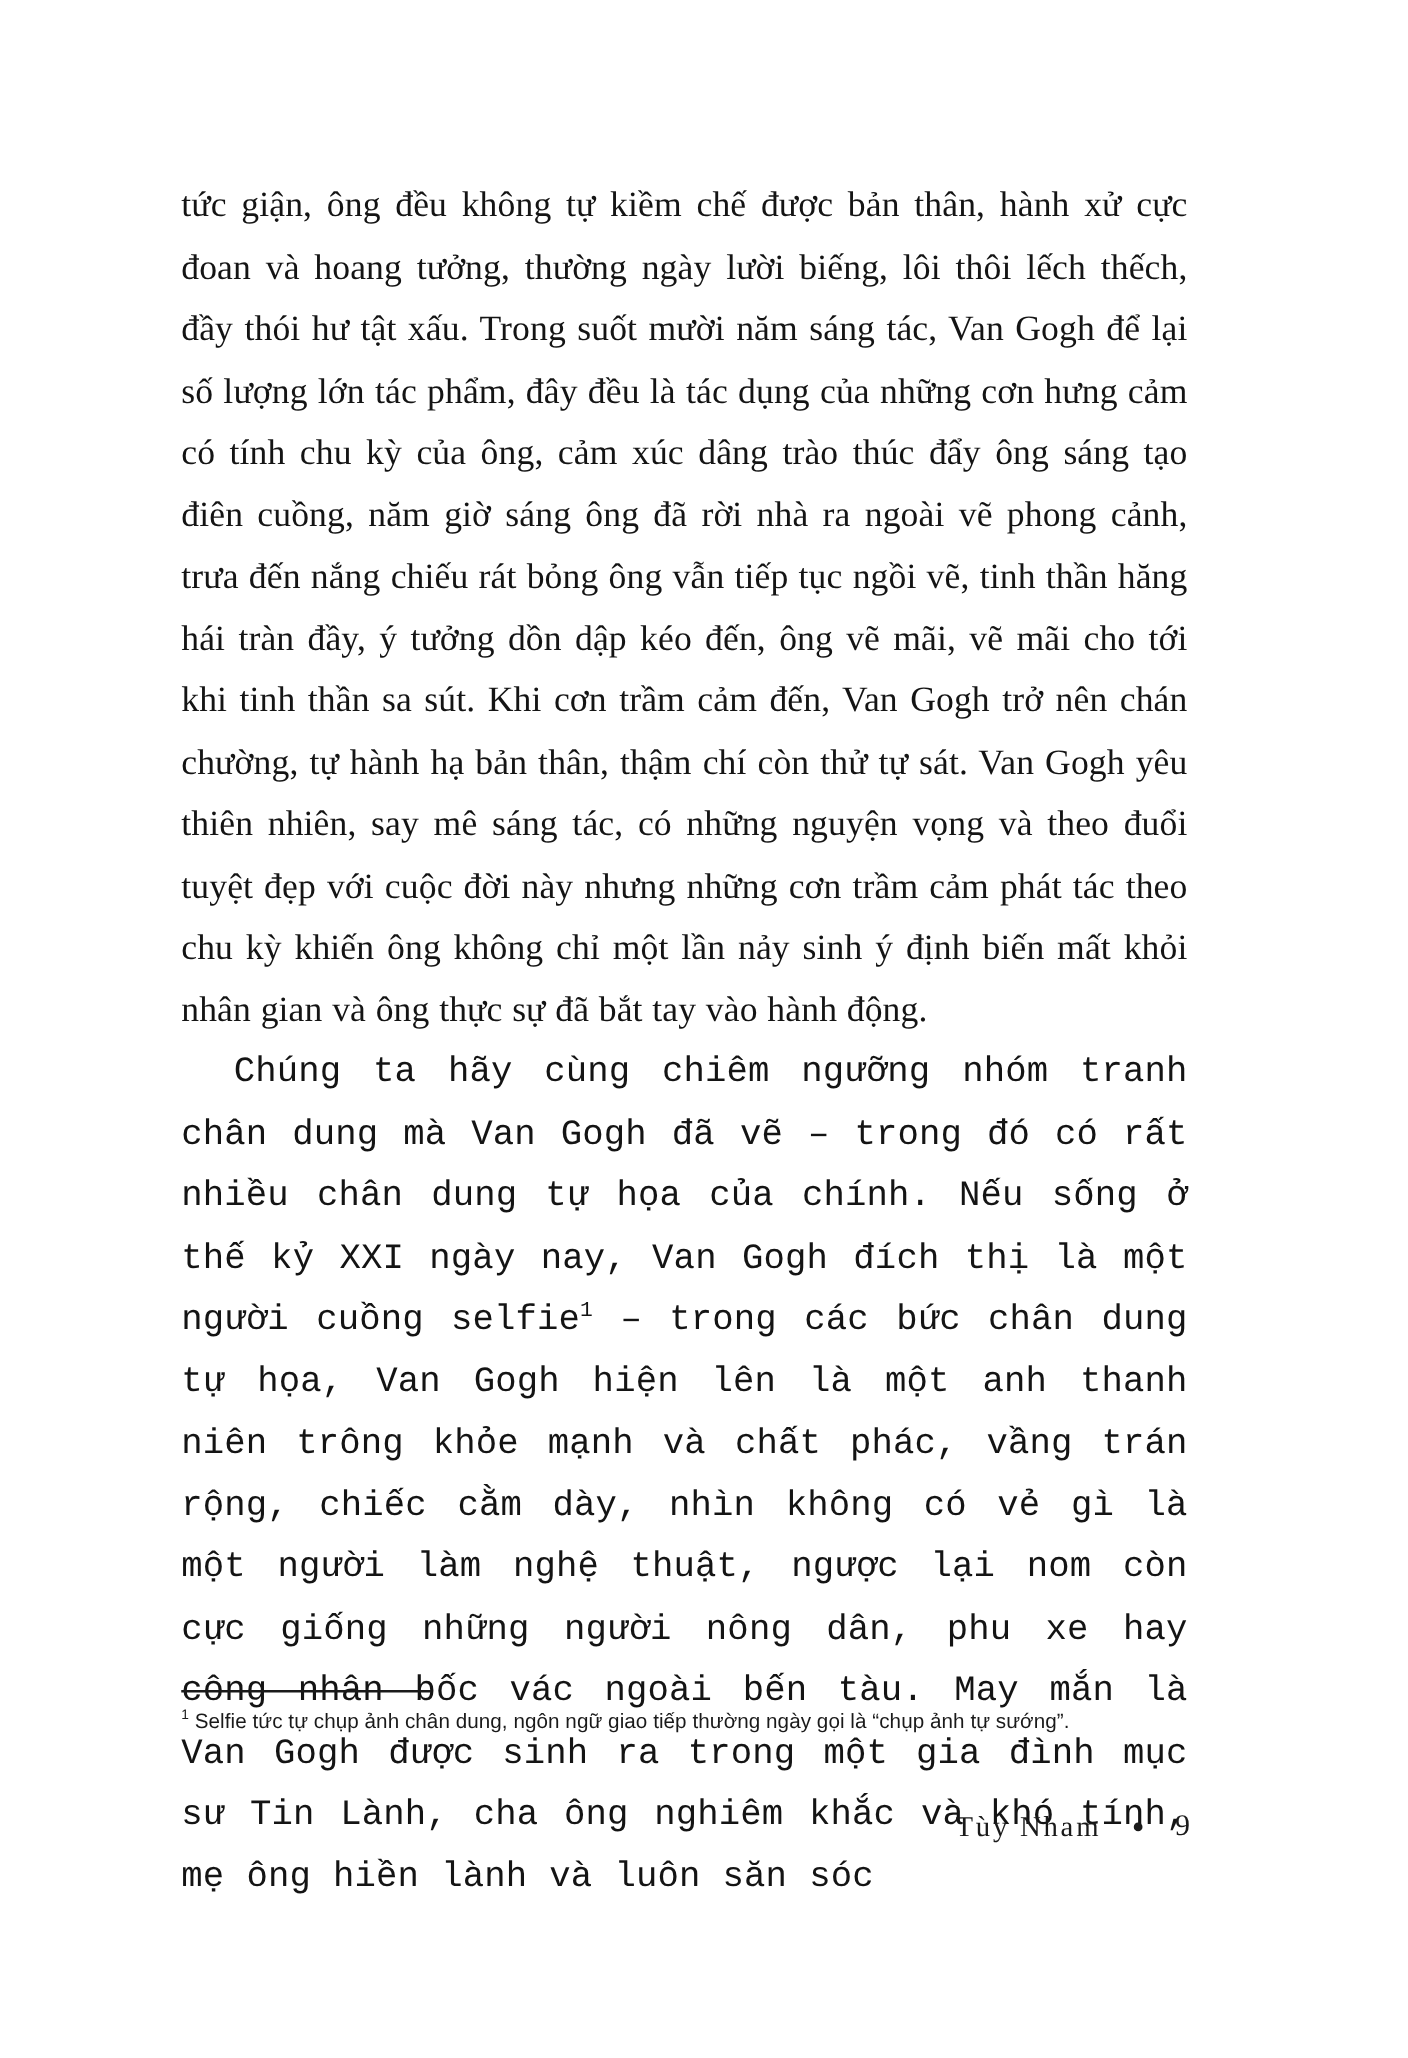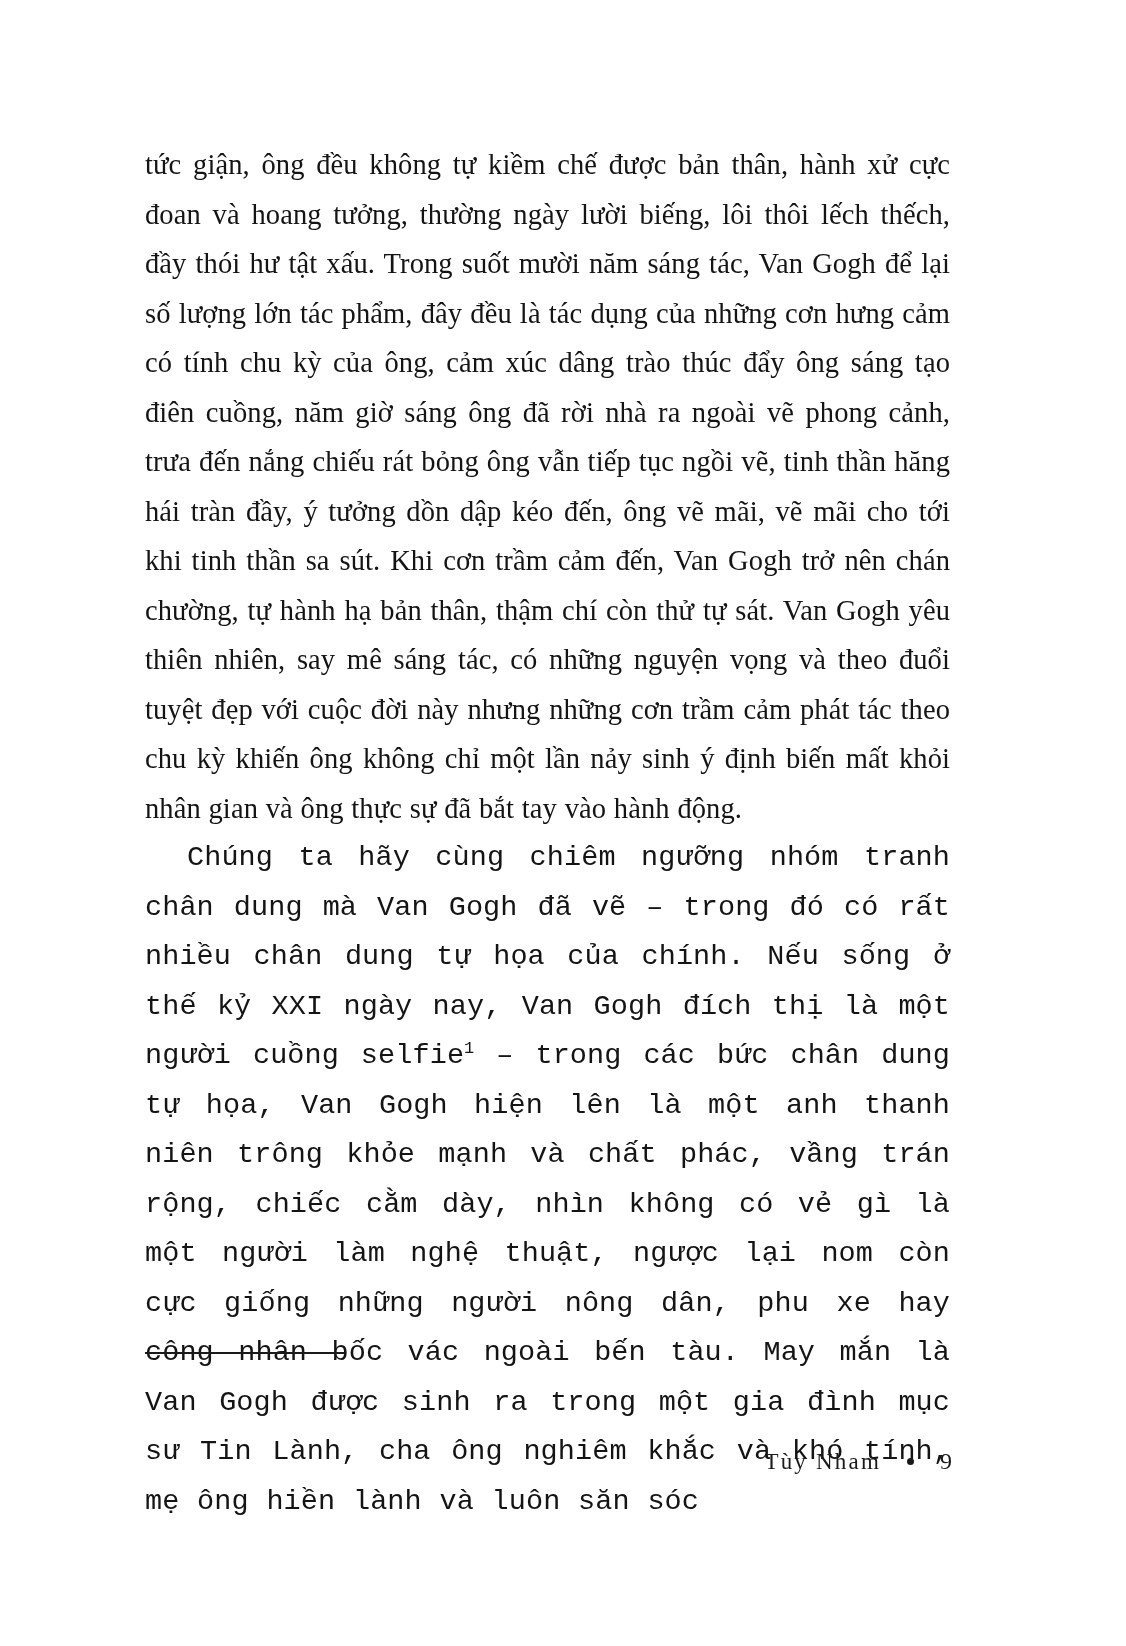--- a/index.html
+++ b/index.html
@@ -96,20 +96,21 @@
 
 <div class="page">
 
   <div class="body-text">
     <p>tức giận, ông đều không tự kiềm chế được bản thân, hành xử cực đoan và hoang tưởng, thường ngày lười biếng, lôi thôi lếch thếch, đầy thói hư tật xấu. Trong suốt mười năm sáng tác, Van Gogh để lại số lượng lớn tác phẩm, đây đều là tác dụng của những cơn hưng cảm có tính chu kỳ của ông, cảm xúc dâng trào thúc đẩy ông sáng tạo điên cuồng, năm giờ sáng ông đã rời nhà ra ngoài vẽ phong cảnh, trưa đến nắng chiếu rát bỏng ông vẫn tiếp tục ngồi vẽ, tinh thần hăng hái tràn đầy, ý tưởng dồn dập kéo đến, ông vẽ mãi, vẽ mãi cho tới khi tinh thần sa sút. Khi cơn trầm cảm đến, Van Gogh trở nên chán chường, tự hành hạ bản thân, thậm chí còn thử tự sát. Van Gogh yêu thiên nhiên, say mê sáng tác, có những nguyện vọng và theo đuổi tuyệt đẹp với cuộc đời này nhưng những cơn trầm cảm phát tác theo chu kỳ khiến ông không chỉ một lần nảy sinh ý định biến mất khỏi nhân gian và ông thực sự đã bắt tay vào hành động.</p>
     <p class="para-indent"><span>Chúng ta hãy cùng chiêm ngưỡng nhóm tranh chân dung mà Van Gogh đã vẽ – trong đó có rất nhiều chân dung tự họa của chính. Nếu sống ở thế kỷ XXI ngày nay, Van Gogh đích thị là một người cuồng selfie</span><span class="sup">1</span><span> – trong các bức chân dung tự họa, Van Gogh hiện lên là một anh thanh niên trông khỏe mạnh và chất phác, vầng trán rộng, chiếc cằm dày, nhìn không có vẻ gì là một người làm nghệ thuật, ngược lại nom còn cực giống những người nông dân, phu xe hay công nhân bốc vác ngoài bến tàu. May mắn là Van Gogh được sinh ra trong một gia đình mục sư Tin Lành, cha ông nghiêm khắc và khó tính, mẹ ông hiền lành và luôn săn sóc</span></p>
   </div>
 
   <div class="footnote-zone">
     <div class="footnote-rule"></div>
+    <div class="footnote-text"><span class="sup">1</span><span> Selfie tức tự chụp ảnh chân dung, ngôn ngữ giao tiếp thường ngày gọi là “chụp ảnh tự sướng”.</span></div>
   </div>
 
   <div class="page-footer">
     <span>Tùy Nham</span>
     <span class="footer-dot"></span>
     <span class="footer-pagenum">9</span>
   </div>
 
 </div>
 

